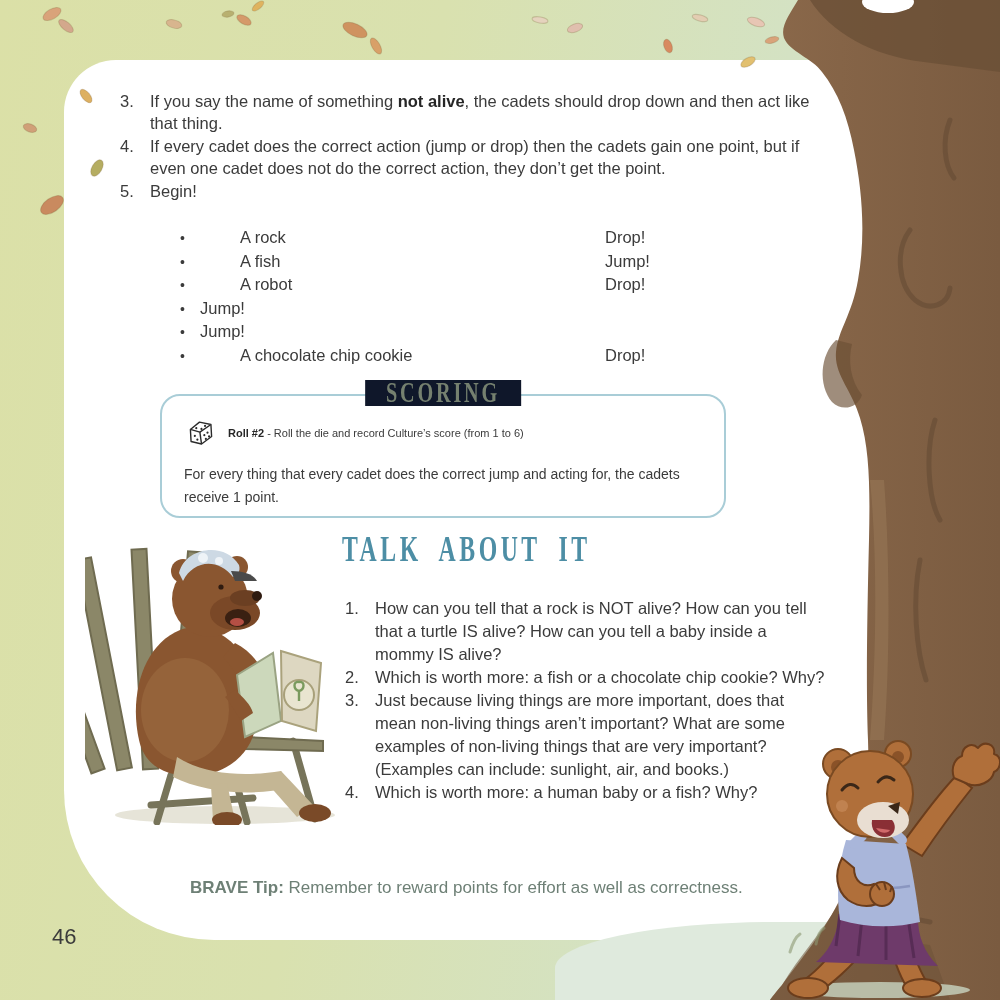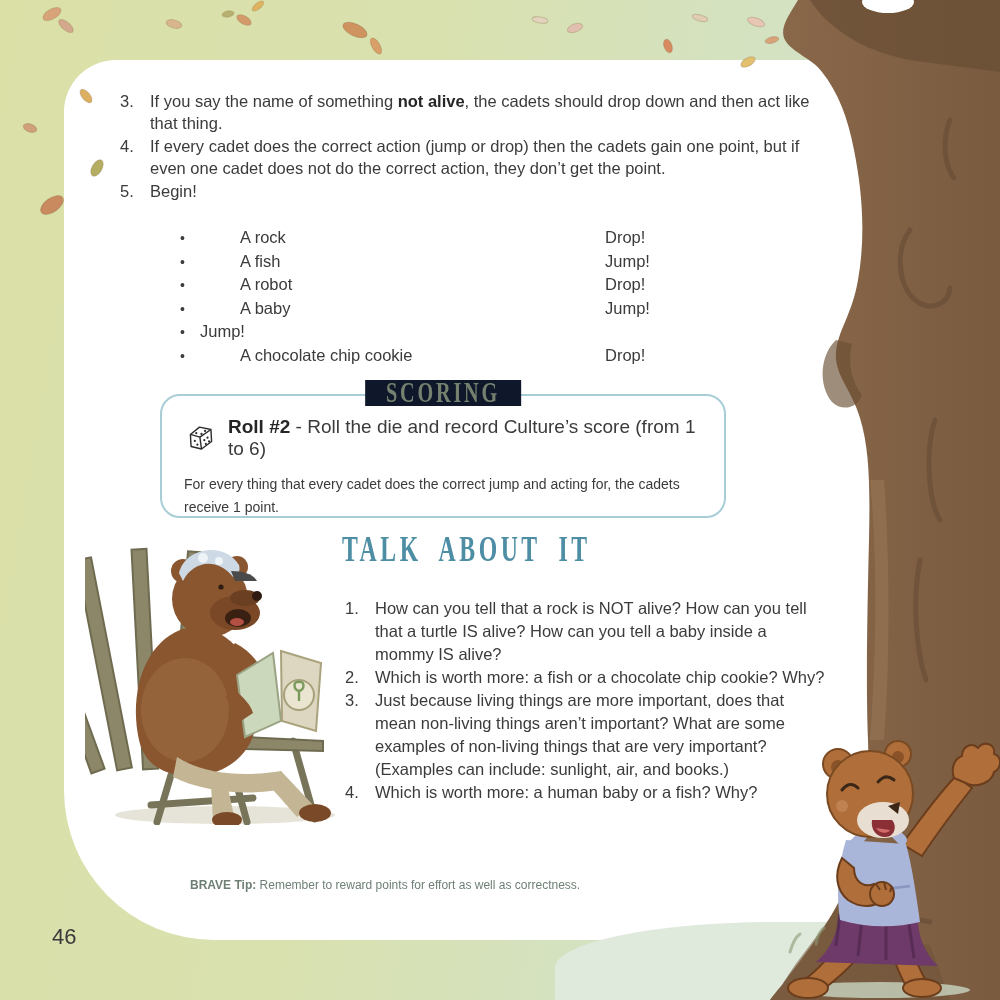--- a/index.html
+++ b/index.html
@@ -36,38 +36,38 @@
     border:2px solid #a9cdd7; border-radius:20px; background:#fff;
   }
   .score-title{
     position:absolute; top:-16px; left:50%; transform:translateX(-50%);
     background:#0f172a; padding:0 16px; white-space:nowrap;
   }
   .score-title span{
     display:inline-block; font-family:"Liberation Serif", serif; font-weight:700;
     font-size:22px; letter-spacing:3px; color:#75806f; transform:scale(.92,1.3);
   }
-  .roll-row{display:flex; align-items:center; margin:20px 22px 0 22px; font-size:19px;}
+  .roll-row{display:flex; align-items:center; margin:20px 22px 0 22px; font-size:11px;}
   .dice{flex:0 0 34px; margin-right:10px;}
   .score-note{margin:13px 22px 0 22px; font-size:14px; line-height:22.5px;}
 
   .talk-title{
     position:absolute; left:342px; top:534px; white-space:nowrap;text-align:right;
   }
   .talk-title span{
     display:inline-block; transform-origin:left center; transform:scale(.88,1.32);
     font-family:"Liberation Serif", serif; font-weight:700; font-size:27px;
     letter-spacing:4px; word-spacing:10px; color:#4d8ea5;
   }
   .questions{position:absolute; left:345px; top:597px; width:482px; font-size:16.5px; line-height:23px;}
   .q-row{display:flex;}
   .q-num{width:30px; flex:0 0 30px;}
   .q-text{flex:1;}
 
-  .brave-tip{position:absolute; left:190px; top:878px; width:570px; font-size:12px; color:#6e8076;}
+  .brave-tip{position:absolute; left:190px; top:878px; width:570px; font-size:17px; color:#6e8076;}
   .brave-label{font-weight:700;}
 
   .page-num{position:absolute; left:52px; top:924px; font-size:22px; color:#3b3b3b;}
 
   .illus{position:absolute;}
   svg{display:block;}
 </style>
 </head>
 <body>
 
@@ -158,21 +158,20 @@
       <span class="game-name">A fish</span>
       <span class="game-action">Jump!</span>
     </div>
     <div class="game-row">
       <span class="bullet">•</span>
       <span class="game-name">A robot</span>
       <span class="game-action">Drop!</span>
     </div>
     <div class="game-row">
       <span class="bullet">•</span>
-      <span class="game-name">A baby</span>
       <span class="game-action">Jump!</span>
     </div>
     <div class="game-row">
       <span class="bullet">•</span>
       <span class="game-action">Jump!</span>
     </div>
     <div class="game-row">
       <span class="bullet">•</span>
       <span class="game-name">A chocolate chip cookie</span>
       <span class="game-action">Drop!</span>

